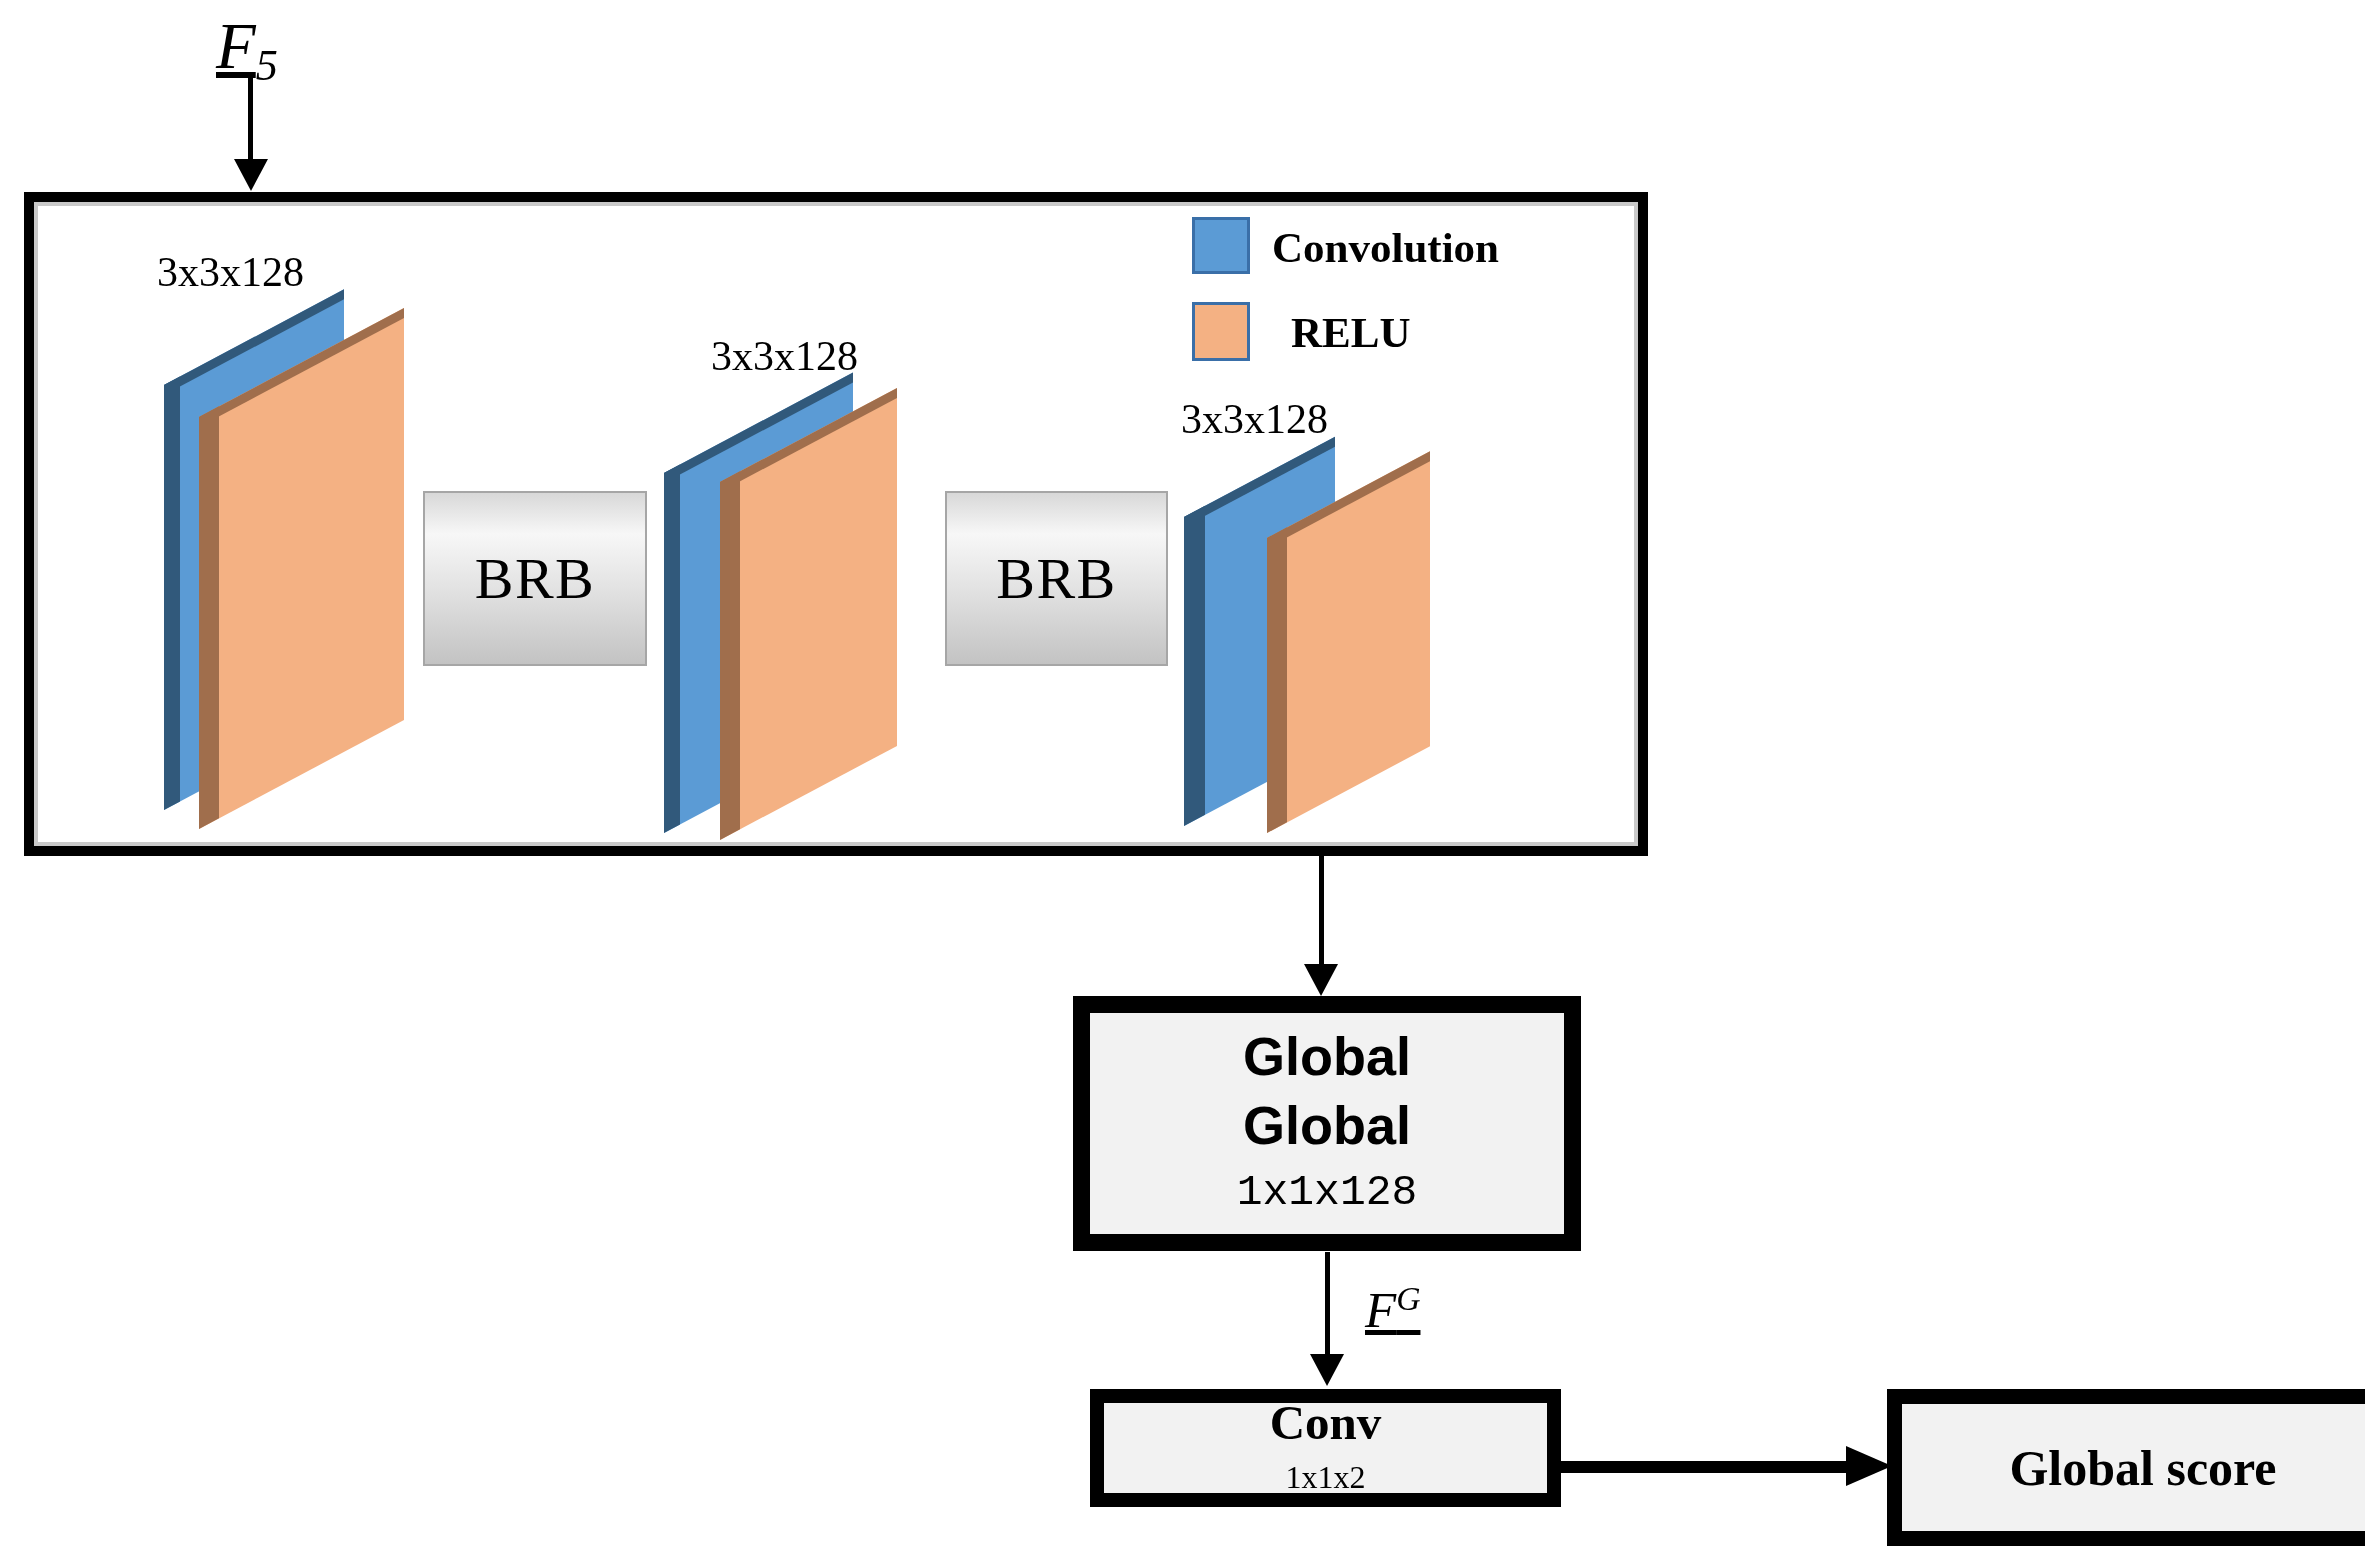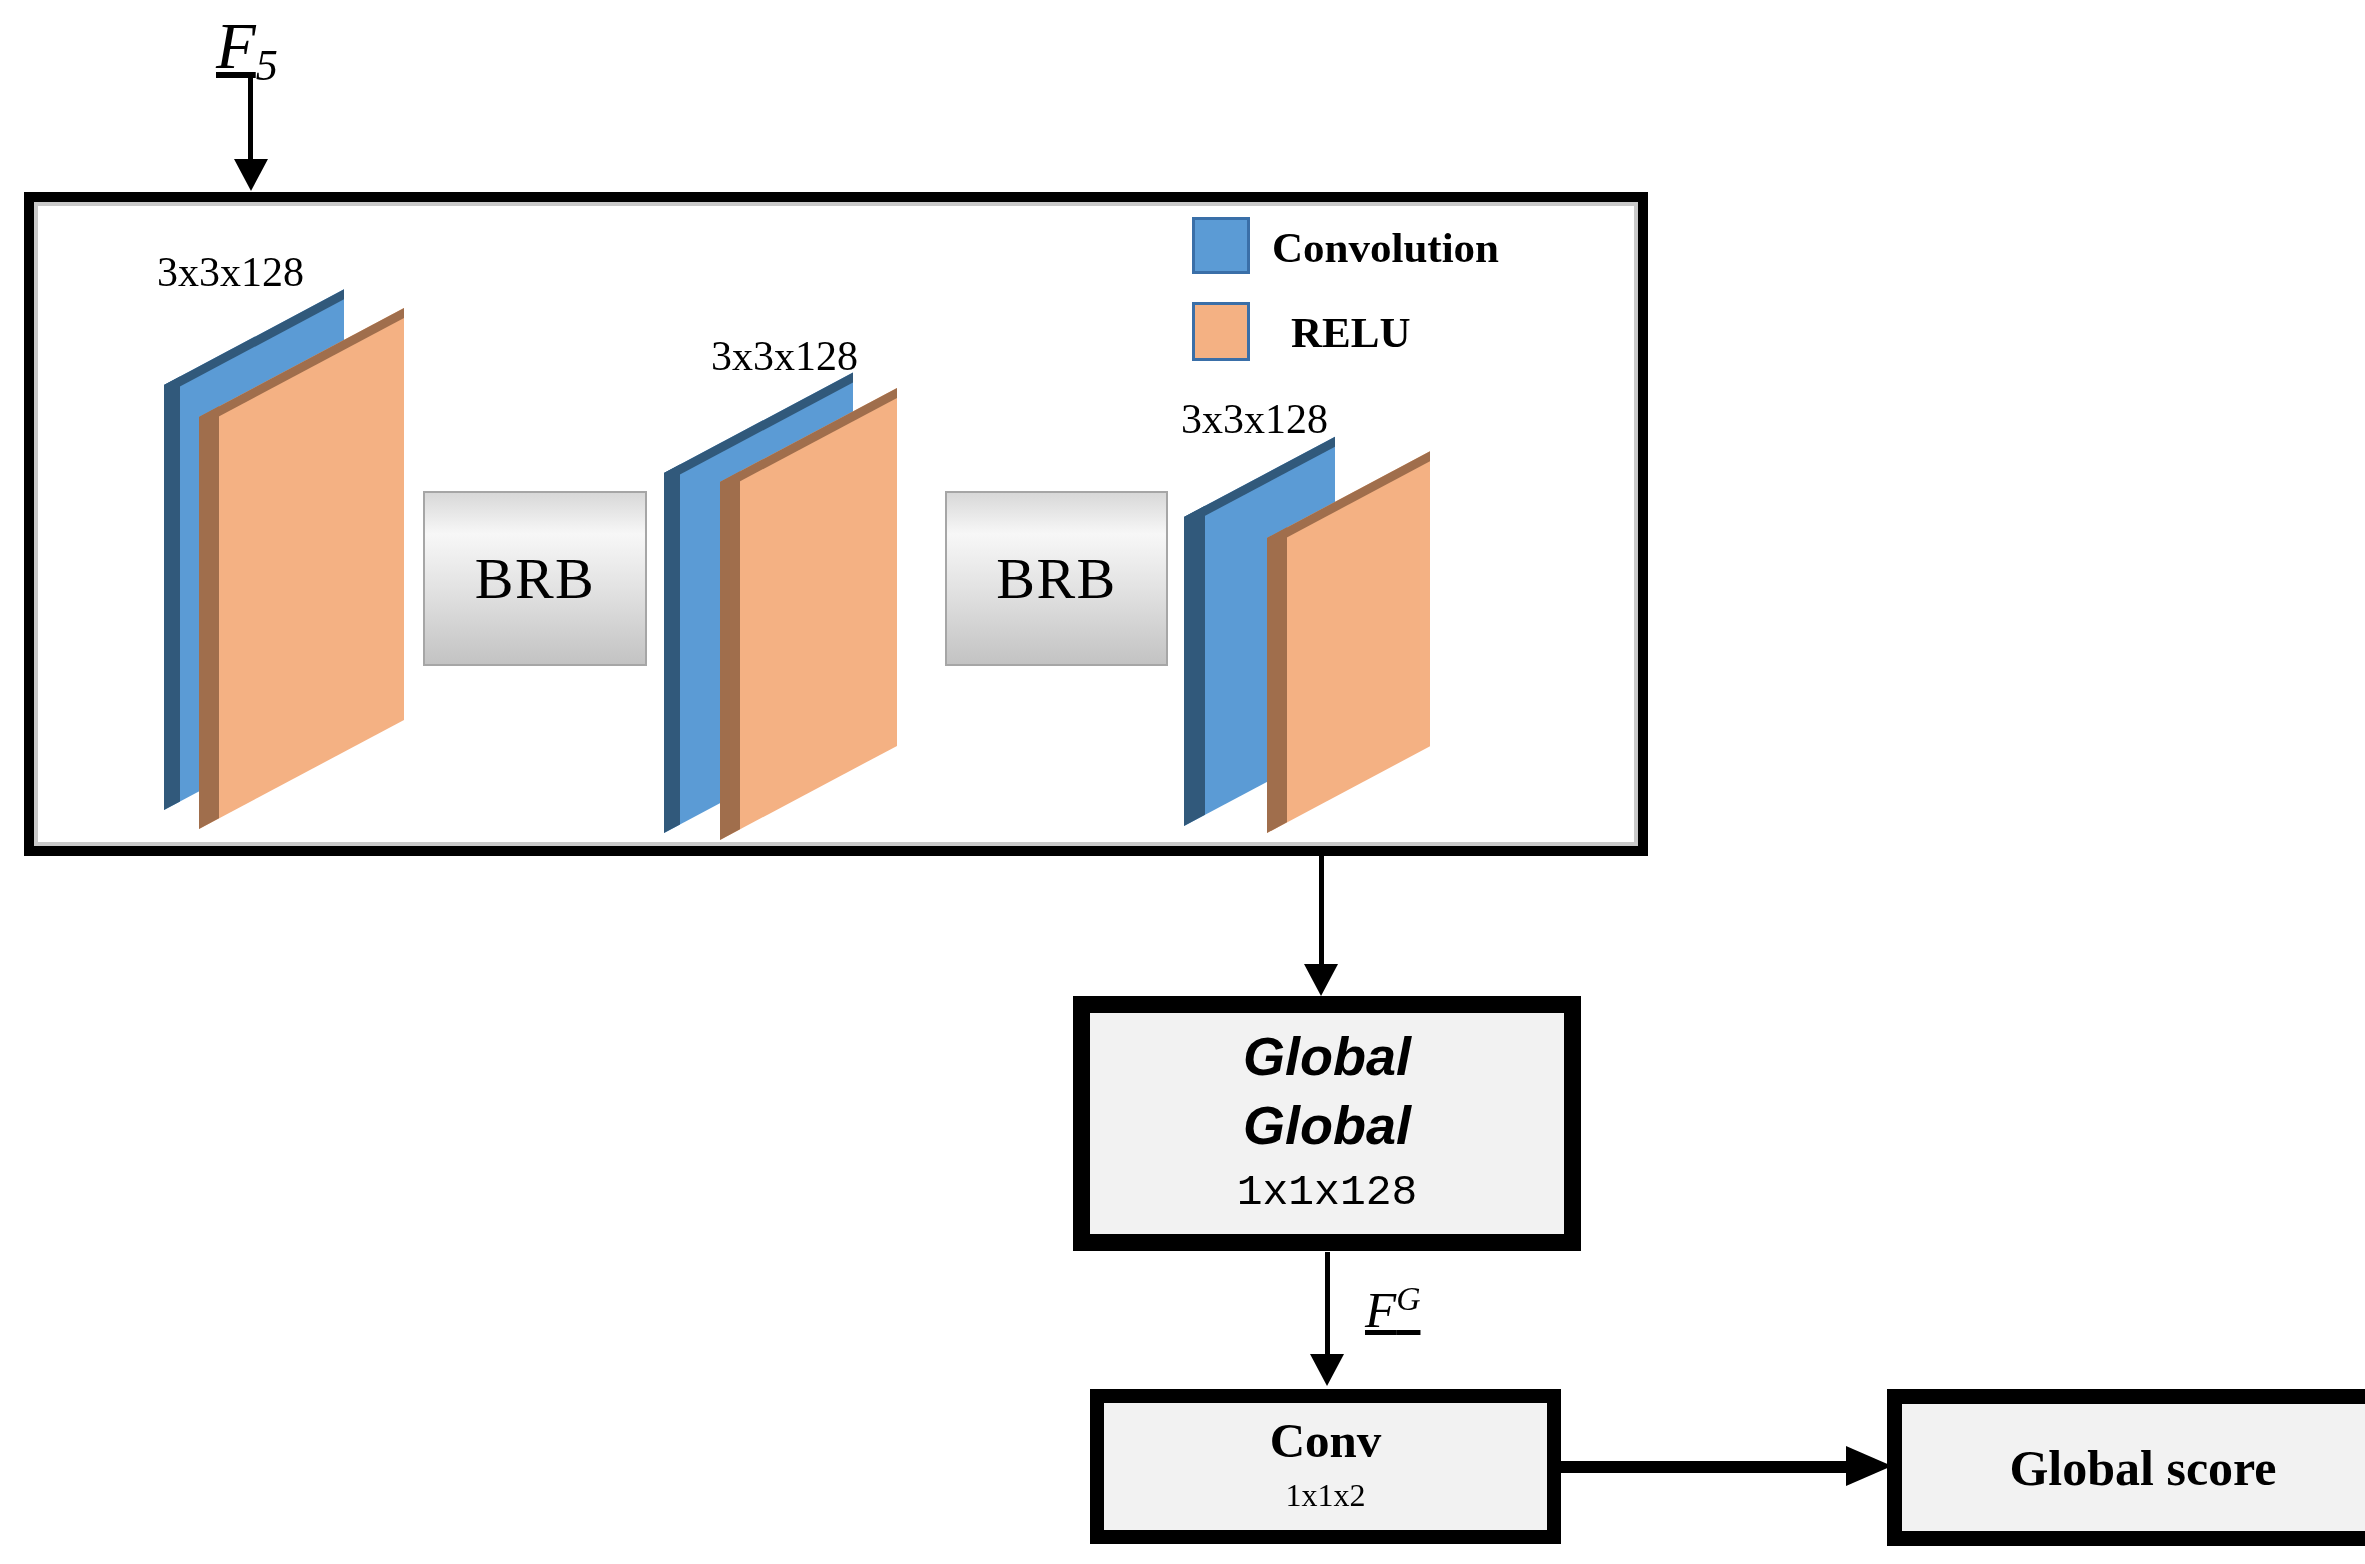--- a/index.html
+++ b/index.html
@@ -46,21 +46,21 @@
     background:linear-gradient(180deg,#d8d8d8 0%,#f7f7f7 24%,#e3e3e3 55%,#c3c3c3 100%);
     display:flex;align-items:center;justify-content:center;
     font-size:58px;letter-spacing:1.4px;
   }
   
   .flow-box{
     position:absolute;box-sizing:border-box;background:#F2F2F2;border:17.6px solid #000;
     display:flex;flex-direction:column;align-items:center;justify-content:center;
     text-align:center;
   }
-  .gf-line{font-family:"Liberation Sans",sans-serif;font-weight:bold;font-size:54px;line-height:69px;font-style:italic;}
+  .gf-line{font-family:"Liberation Sans",sans-serif;font-weight:bold;font-size:54px;line-height:69px;}
   .gf-size{font-family:Liberation Mono, monospace;font-weight:normal;font-size:43px;line-height:65px;}
   .conv-title{font-weight:bold;font-size:49px;line-height:58px;}
   .conv-size{font-size:32px;line-height:51px;}
   .score-label{font-weight:bold;font-size:50px;line-height:54px;white-space:nowrap;}
   
   .math{position:absolute;font-style:italic;font-size:65px;line-height:65px;white-space:nowrap;}
   .math .sub{font-size:0.68em;font-style:italic;vertical-align:-0.28em;}
   .math .sup{font-size:0.66em;font-style:italic;vertical-align:0.5em;}
   .math.fg{font-size:51px;line-height:62px;}
 </style>
@@ -106,21 +106,21 @@
   <div class="flow-box" style="left:1073px;top:996px;width:508px;height:255px;">
     <div class="gf-line">Global</div>
     <div class="gf-line">Global</div>
     <div class="gf-size">1x1x128</div>
   </div>
 
   <div class="vline" style="left:1325px;top:1252px;width:5.4px;height:103px;"></div>
   <div class="head-down" style="left:1310px;top:1354px;"></div>
   <div class="math fg abs" style="left:1365px;top:1268px;"><span>F</span><span class="sup">G</span></div>
 
-  <div class="flow-box" style="left:1090px;top:1389px;width:471px;height:155px;border-width:14px;">
+  <div class="flow-box" style="left:1090px;top:1389px;width:471px;height:118px;border-width:14px;">
     <div class="conv-title">Conv</div>
     <div class="conv-size">1x1x2</div>
   </div>
 
   <div class="hline" style="left:1561px;top:1461px;width:288px;height:11.5px;"></div>
   <div class="head-right" style="left:1846px;top:1446px;"></div>
 
   <div class="flow-box" style="left:1887px;top:1389px;width:512px;height:157px;border-width:15.5px;">
     <div class="score-label">Global score</div>
   </div>

